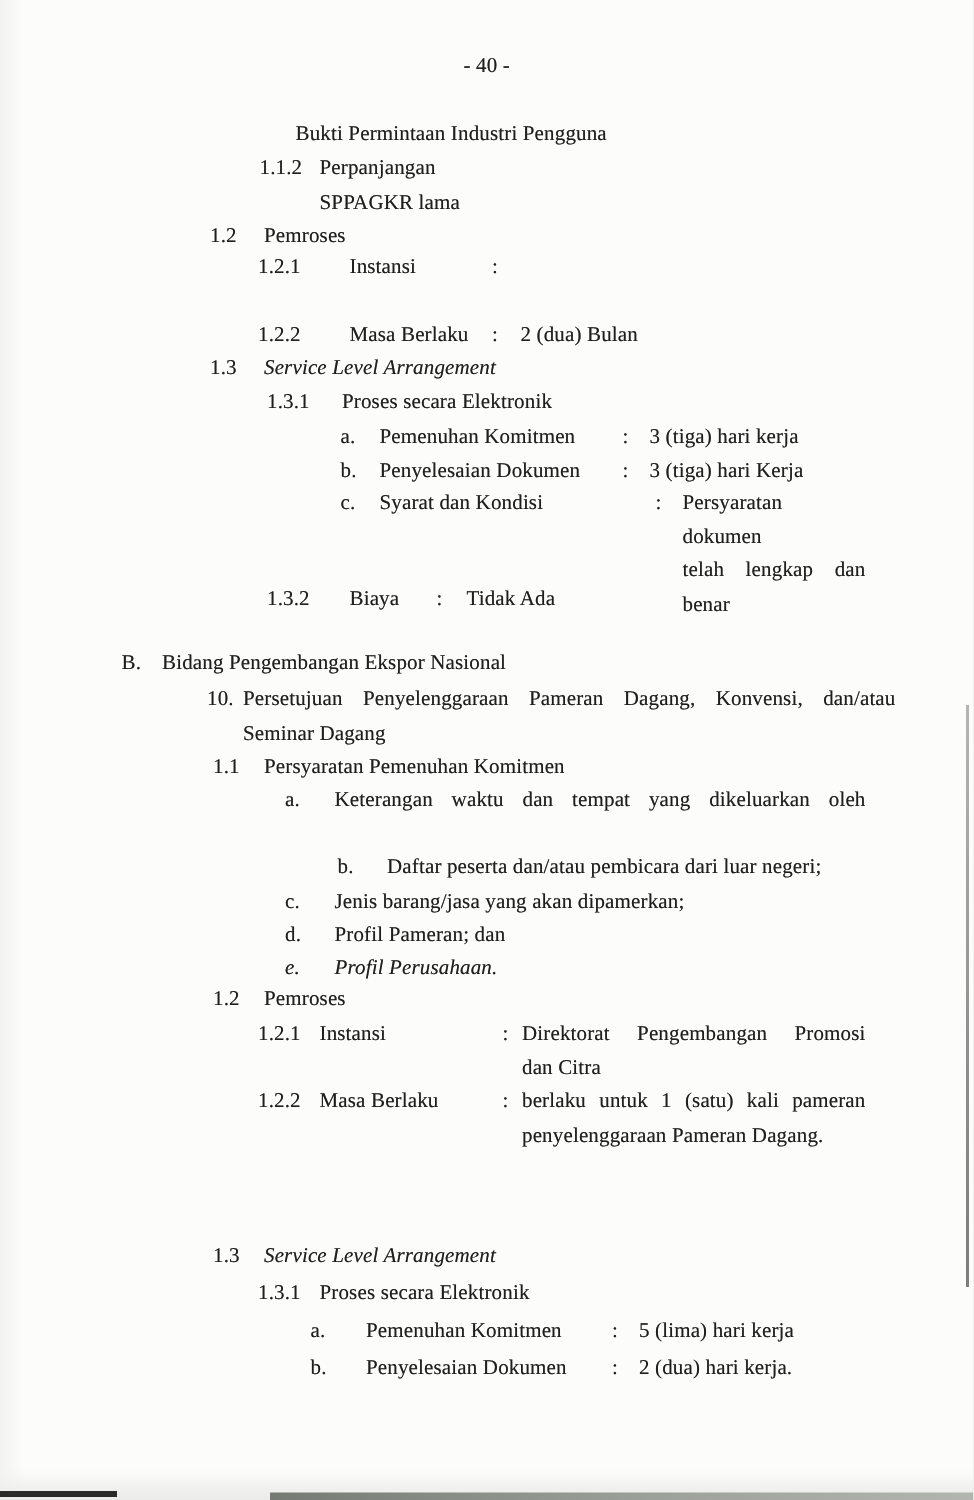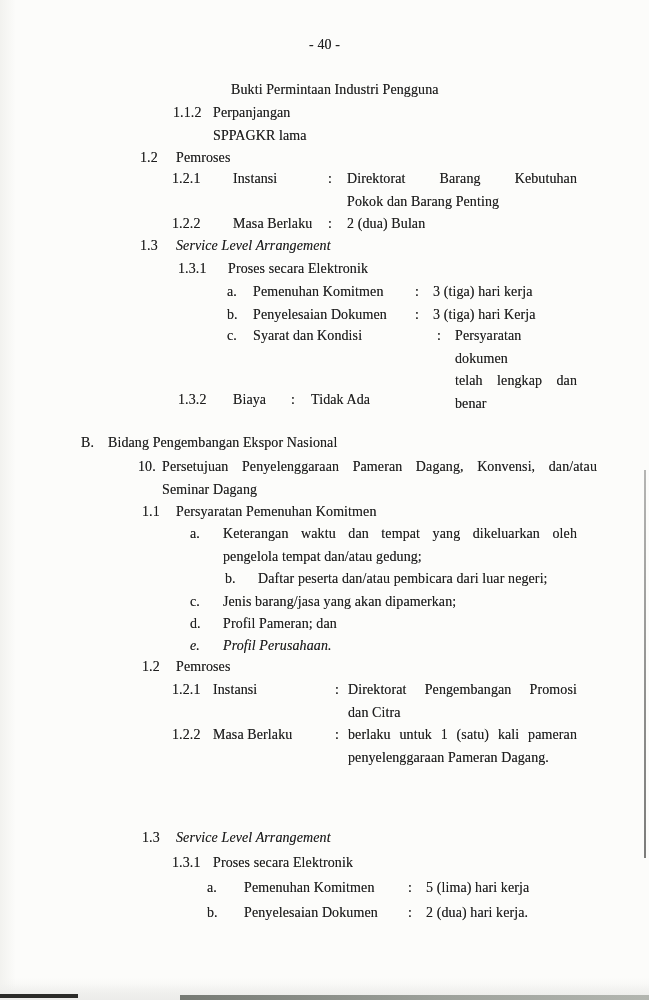--- a/index.html
+++ b/index.html
@@ -32,36 +32,33 @@
   .bar-gray{position:absolute;left:180px;top:995px;width:469px;height:5px;background:linear-gradient(90deg,#767a74,#9da19b 55%,#b3b6b0);}
   .vline{position:absolute;left:644px;top:470px;width:2px;height:388px;background:linear-gradient(180deg,#b5b5b3,#8f8f8d 60%,#7c7c7a);}
 </style>
 </head>
 <body>
 
 <div id="page">
 
   <div class="t center" style="top:33px;">- 40 -</div>
 
-  <div class="t" style="left:231px;top:78px;">Bukti Permintaan Industri Pengguna</div>
+  <div class="t" style="left:197px;top:78px;">Bukti Permintaan Industri Pengguna</div>
 
   <div class="t" style="left:173px;top:101px;">
     <span class="c" style="width:40px;">1.1.2</span><span class="c">Perpanjangan</span>
   </div>
   <div class="t" style="left:213px;top:124px;">SPPAGKR lama</div>
 
   <div class="t" style="left:140px;top:146px;">
     <span class="c" style="width:36px;">1.2</span><span class="c">Pemroses</span>
   </div>
 
   <div class="t" style="left:172px;top:167px;">
-    <span class="c" style="width:61px;">1.2.1</span><span class="c" style="width:95px;">Instansi</span><span class="c" style="width:19px;">:</span><span class="vb" style="width:230px;">
-      <span class="jl">Direktorat Barang Kebutuhan</span>
-      <span class="vl">Pokok dan Barang Penting</span>
-    </span>
+    <span class="c" style="width:61px;">1.2.1</span><span class="c" style="width:95px;">Instansi</span><span class="c" style="width:19px;">:</span>
   </div>
 
   <div class="t" style="left:172px;top:212px;">
     <span class="c" style="width:61px;">1.2.2</span><span class="c" style="width:95px;">Masa Berlaku</span><span class="c" style="width:19px;">:</span><span class="c">2 (dua) Bulan</span>
   </div>
 
   <div class="t" style="left:140px;top:234px;">
     <span class="c" style="width:36px;">1.3</span><span class="c it">Service Level Arrangement</span>
   </div>
 
@@ -100,21 +97,20 @@
     </span>
   </div>
 
   <div class="t" style="left:142px;top:500px;">
     <span class="c" style="width:34px;">1.1</span><span class="c">Persyaratan Pemenuhan Komitmen</span>
   </div>
 
   <div class="t" style="left:190px;top:523px;line-height:22.5px;">
     <span class="c" style="width:33px;">a.</span><span class="vb" style="width:354px;">
       <span class="jl">Keterangan waktu dan tempat yang dikeluarkan oleh</span>
-      <span class="vl">pengelola tempat dan/atau gedung;</span>
     </span>
   </div>
 
   <div class="t" style="left:190px;top:567px;margin-left:35px;">
     <span class="c" style="width:33px;">b.</span><span class="c">Daftar peserta dan/atau pembicara dari luar negeri;</span>
   </div>
   <div class="t" style="left:190px;top:590px;">
     <span class="c" style="width:33px;">c.</span><span class="c">Jenis barang/jasa yang akan dipamerkan;</span>
   </div>
   <div class="t" style="left:190px;top:612px;">

